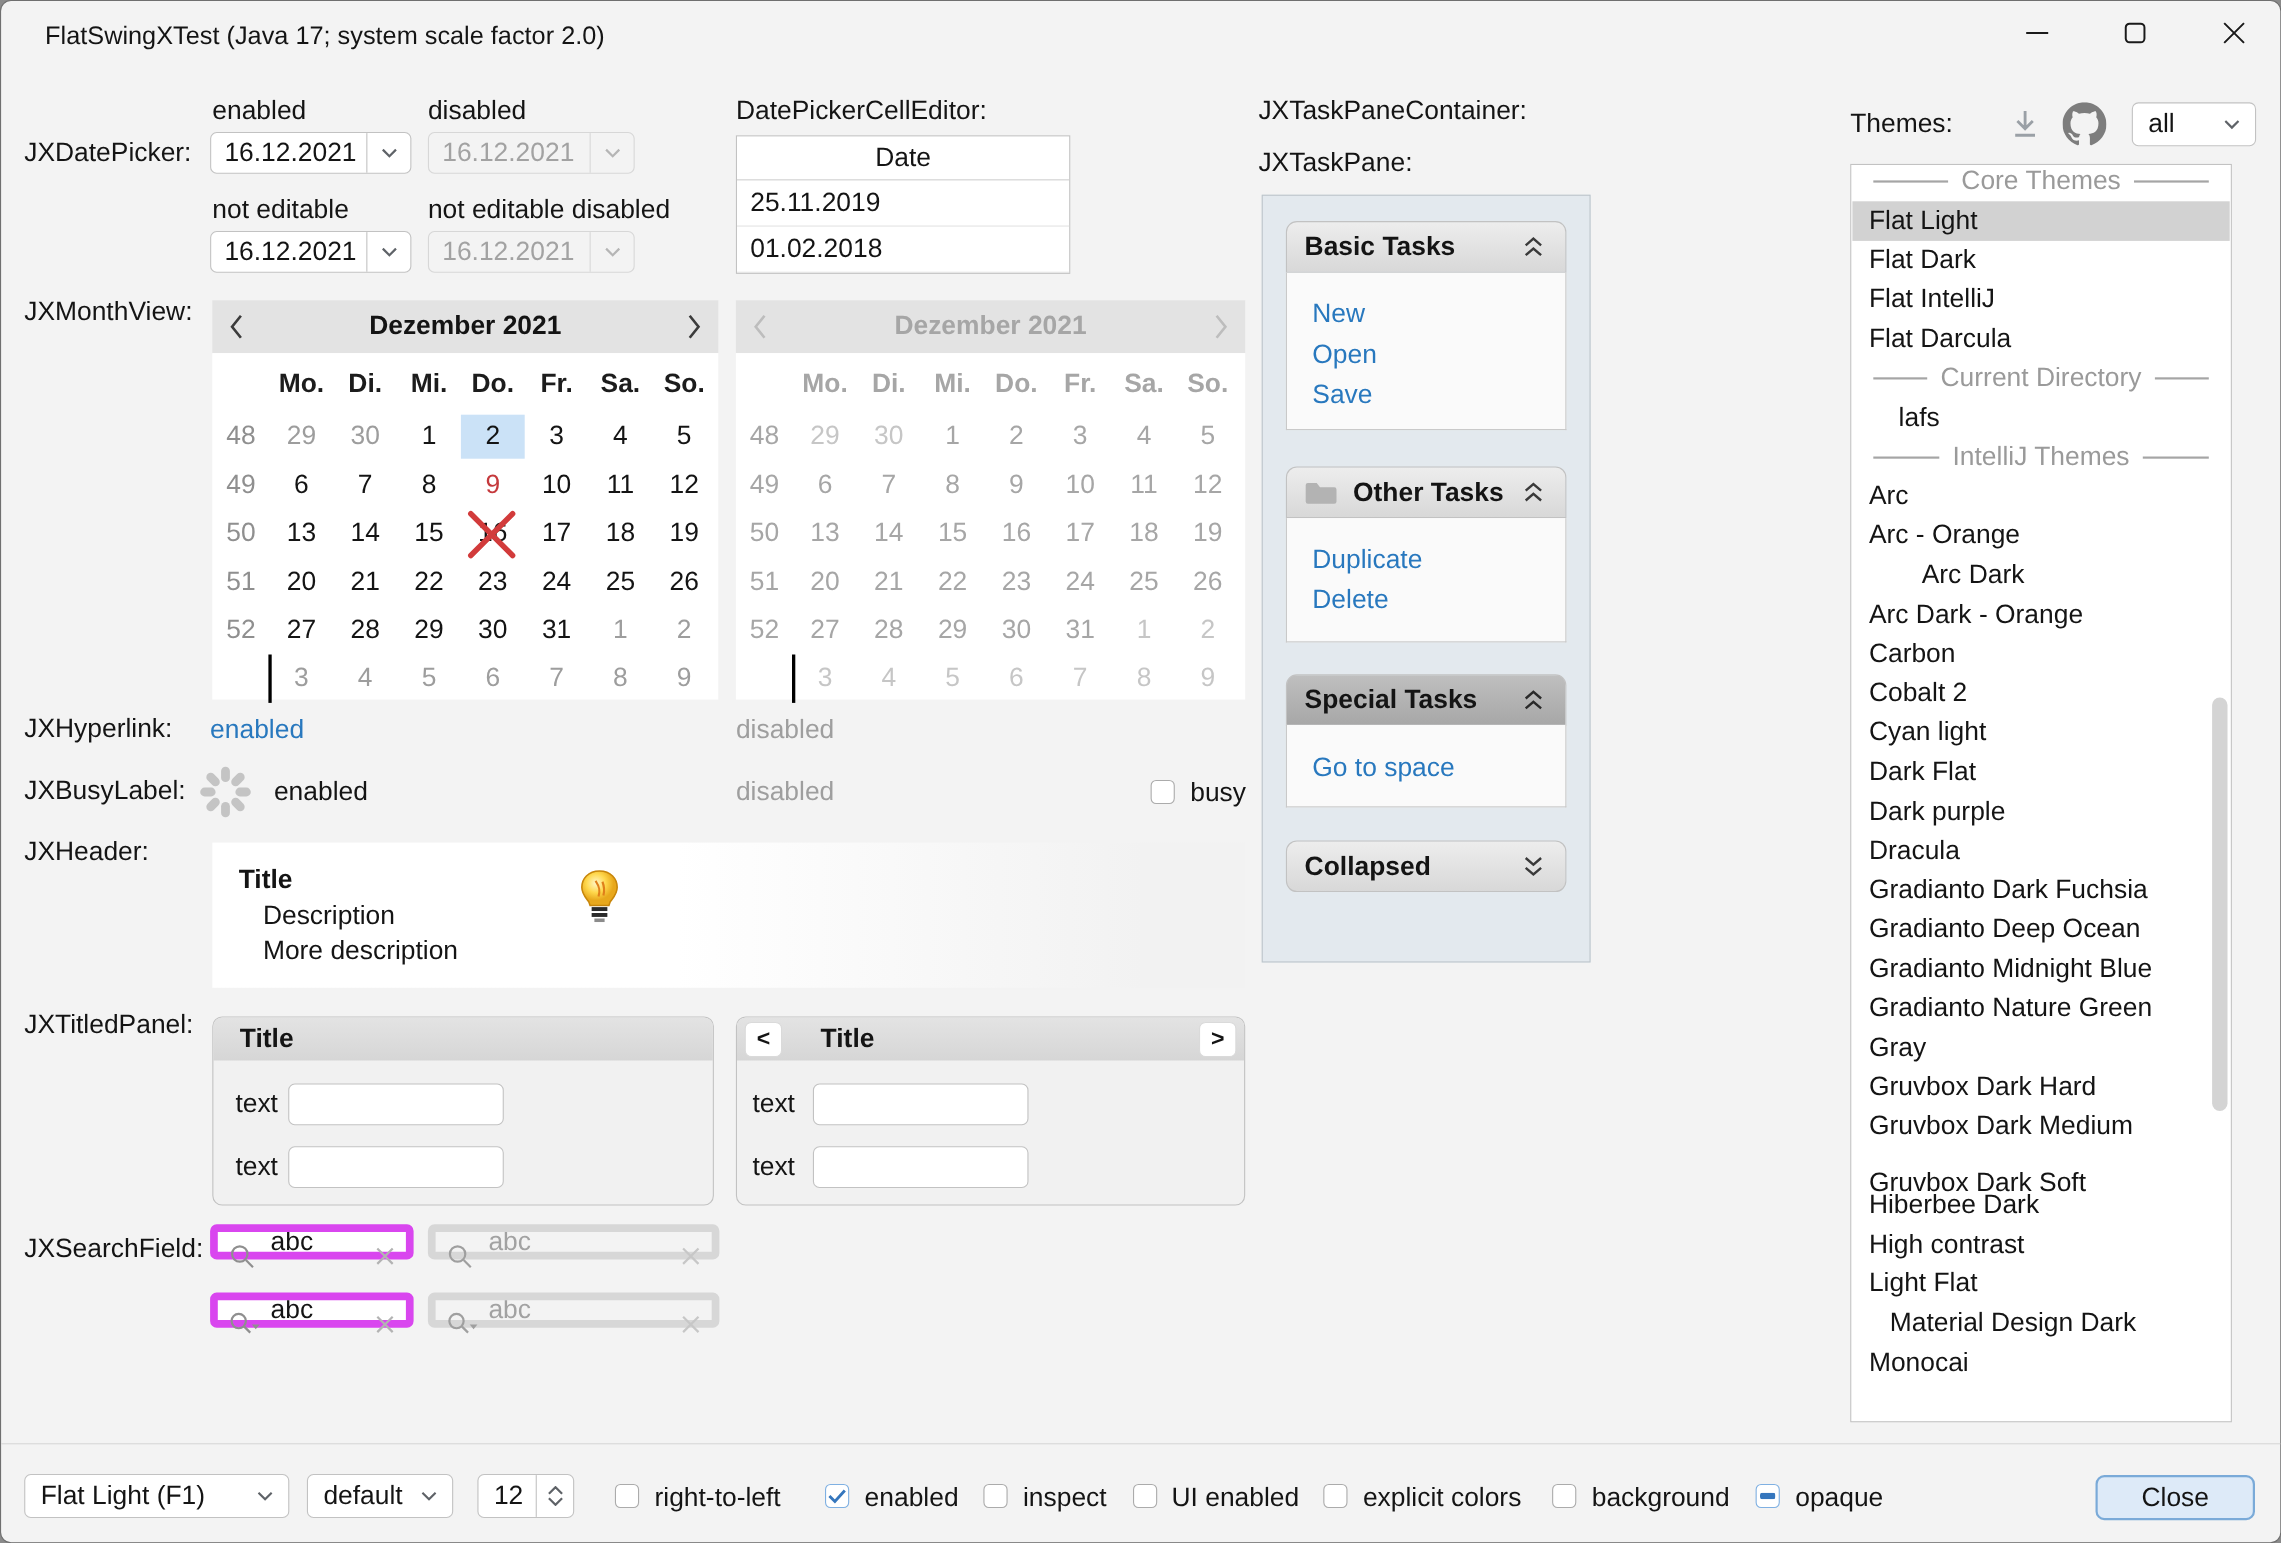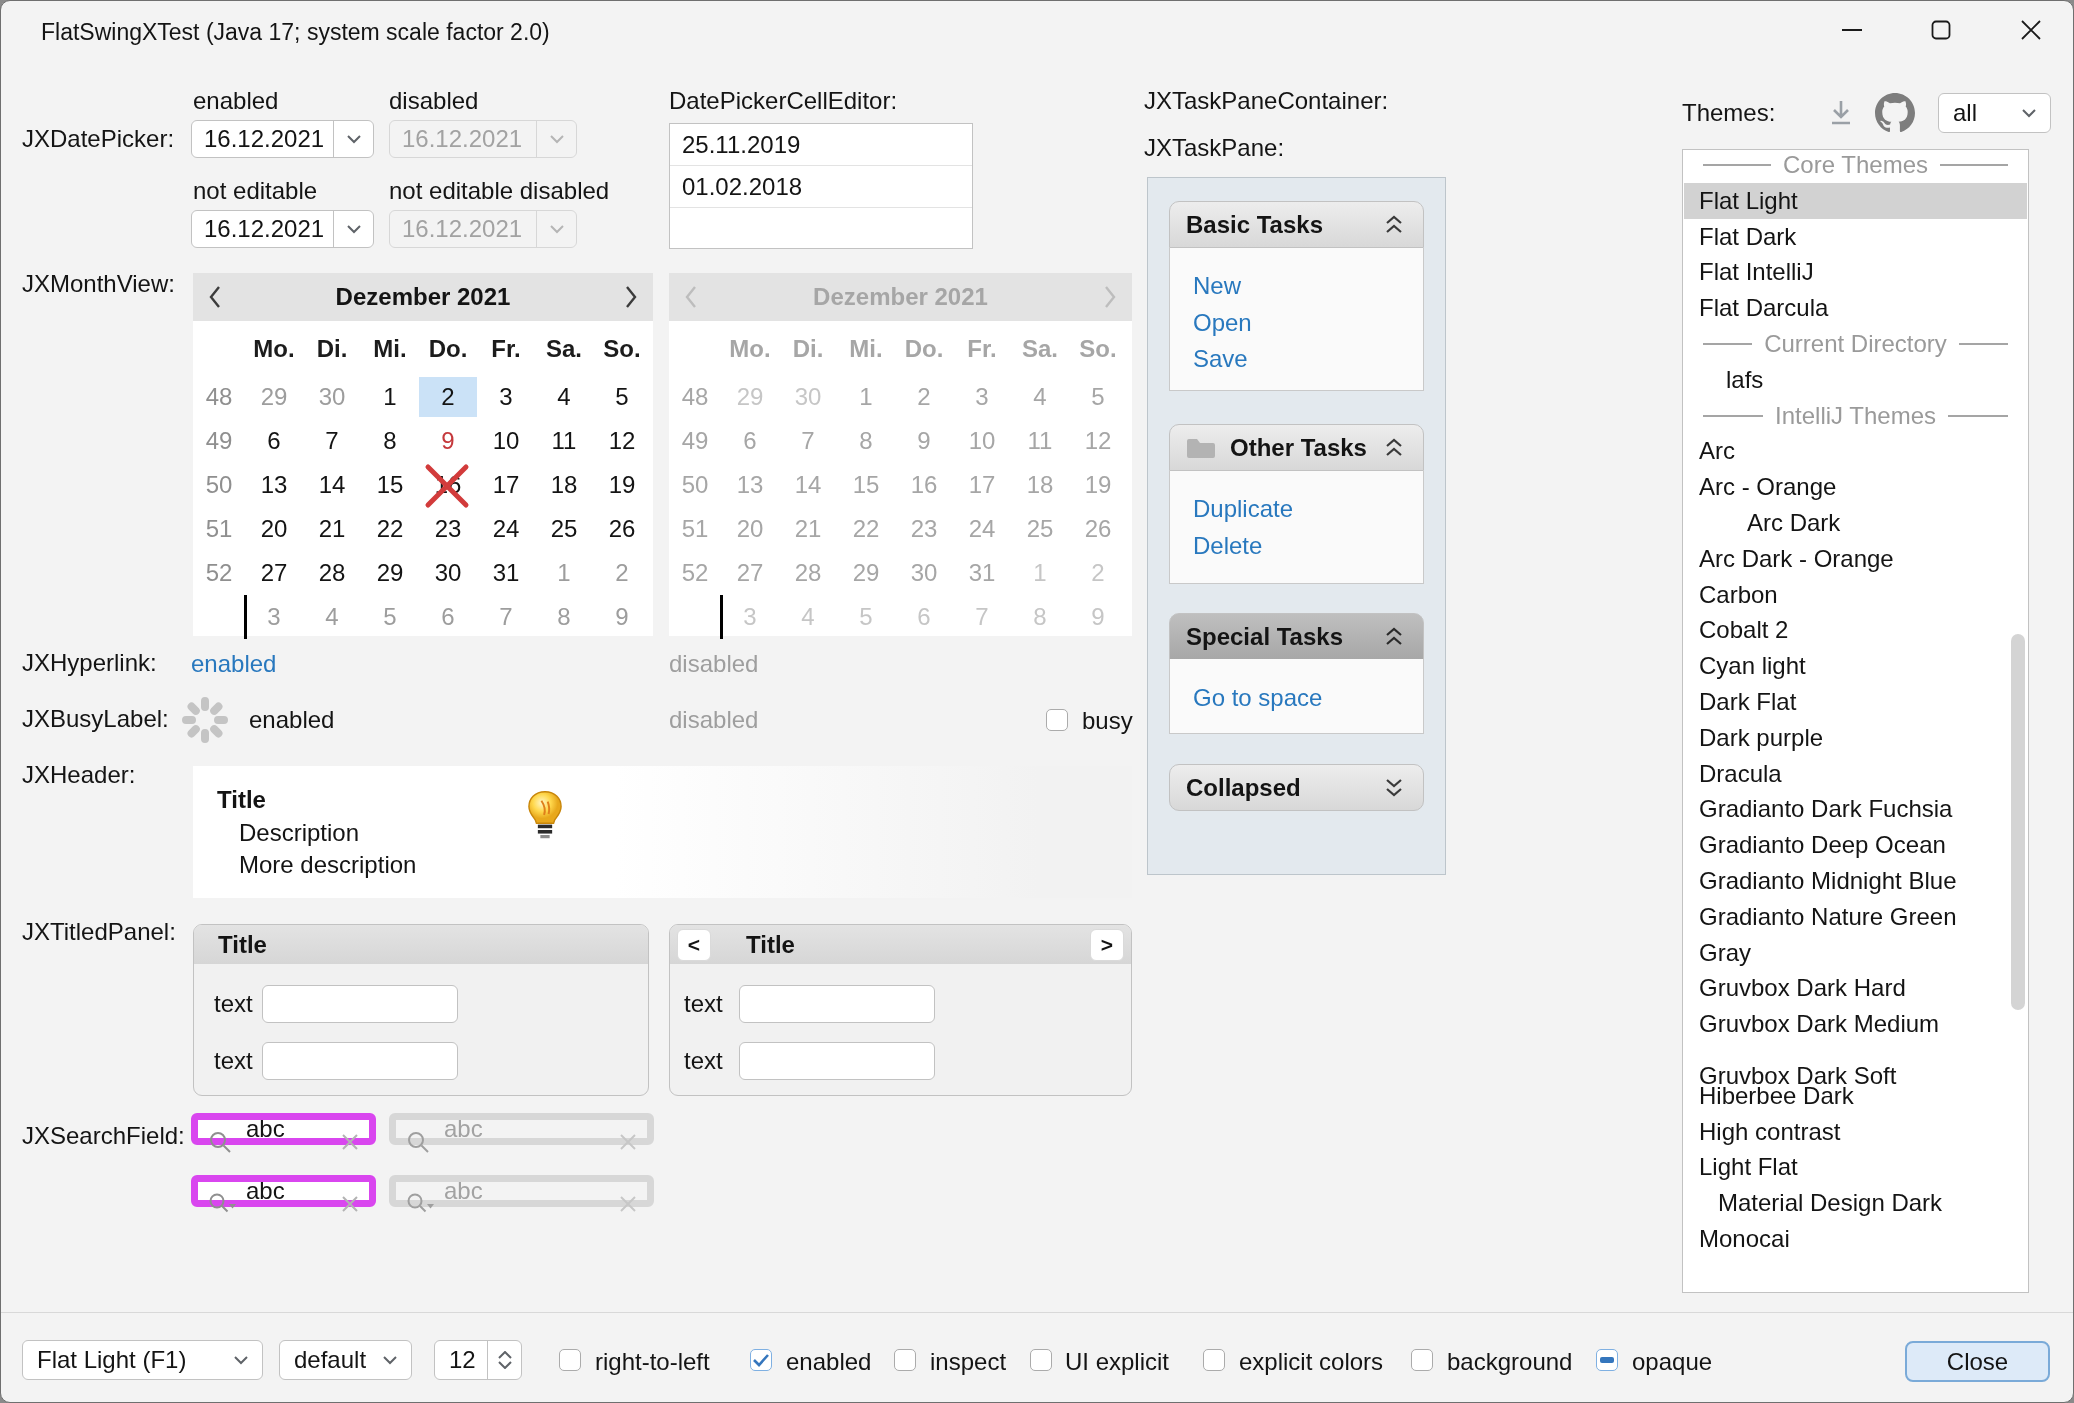--- a/index.html
+++ b/index.html
@@ -158,20 +158,21 @@
     <span class="val">16.12.2021</span>
     <span class="arrow">
       <svg width="14" height="9">
           <path d="M1 1 L7 7 L13 1" stroke="#b5b5b5" stroke-width="2" fill="none"></path>
         </svg>
     </span>
   </div>
 
   <div class="lbl" style="left:668px;top:86px">DatePickerCellEditor:</div>
   <div id="dtable">
+    <div class="th">Date</div>
     <div class="tr">25.11.2019</div>
     <div class="tr">01.02.2018</div>
   </div>
 
   <div id="cal1" class="cal" style="left:192px;top:272px">
       <div class="hd">
         <svg width="16" height="26">
           <path d="M12 3 L4 13 L12 23" stroke="#3c3c3c" stroke-width="2.4" fill="none"></path>
         </svg>
         <span class="t">Dezember 2021</span>
@@ -732,21 +733,21 @@
       <span class="cblabel" style="left: 594px;">right-to-left</span>
       <span class="cbbox checked" style="left: 749px;">
         <svg class="chk" width="18" height="16">
           <path d="M2 8 L7 13 L16 3" stroke="#3576bd" stroke-width="2.6" fill="none"></path>
         </svg>
       </span>
       <span class="cblabel" style="left: 785px;">enabled</span>
       <span class="cbbox" style="left: 893px;"></span>
       <span class="cblabel" style="left: 929px;">inspect</span>
       <span class="cbbox" style="left: 1029px;"></span>
-      <span class="cblabel" style="left: 1064px;">UI explicit</span>
+      <span class="cblabel" style="left: 1064px;">UI enabled</span>
       <span class="cbbox" style="left: 1202px;"></span>
       <span class="cblabel" style="left: 1238px;">explicit colors</span>
       <span class="cbbox" style="left: 1410px;"></span>
       <span class="cblabel" style="left: 1446px;">background</span>
       <span class="cbbox indet" style="left: 1595px;">
         <svg class="ind" width="14" height="6">
           <rect width="14" height="6" rx="2" fill="#3576bd"></rect>
         </svg>
       </span>
       <span class="cblabel" style="left: 1631px;">opaque</span>

